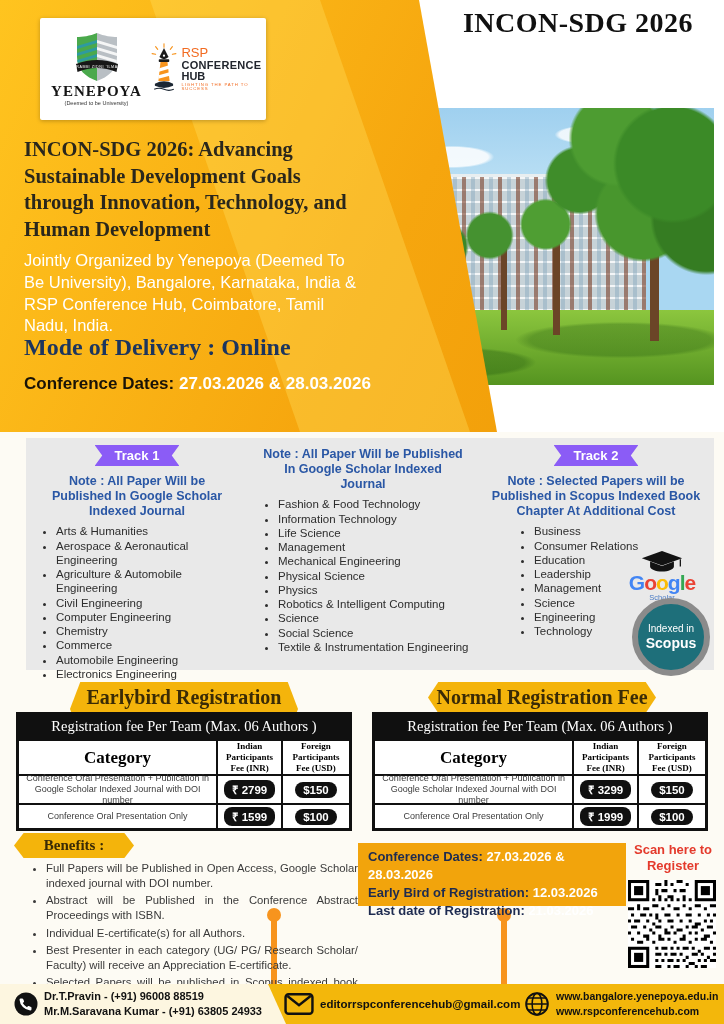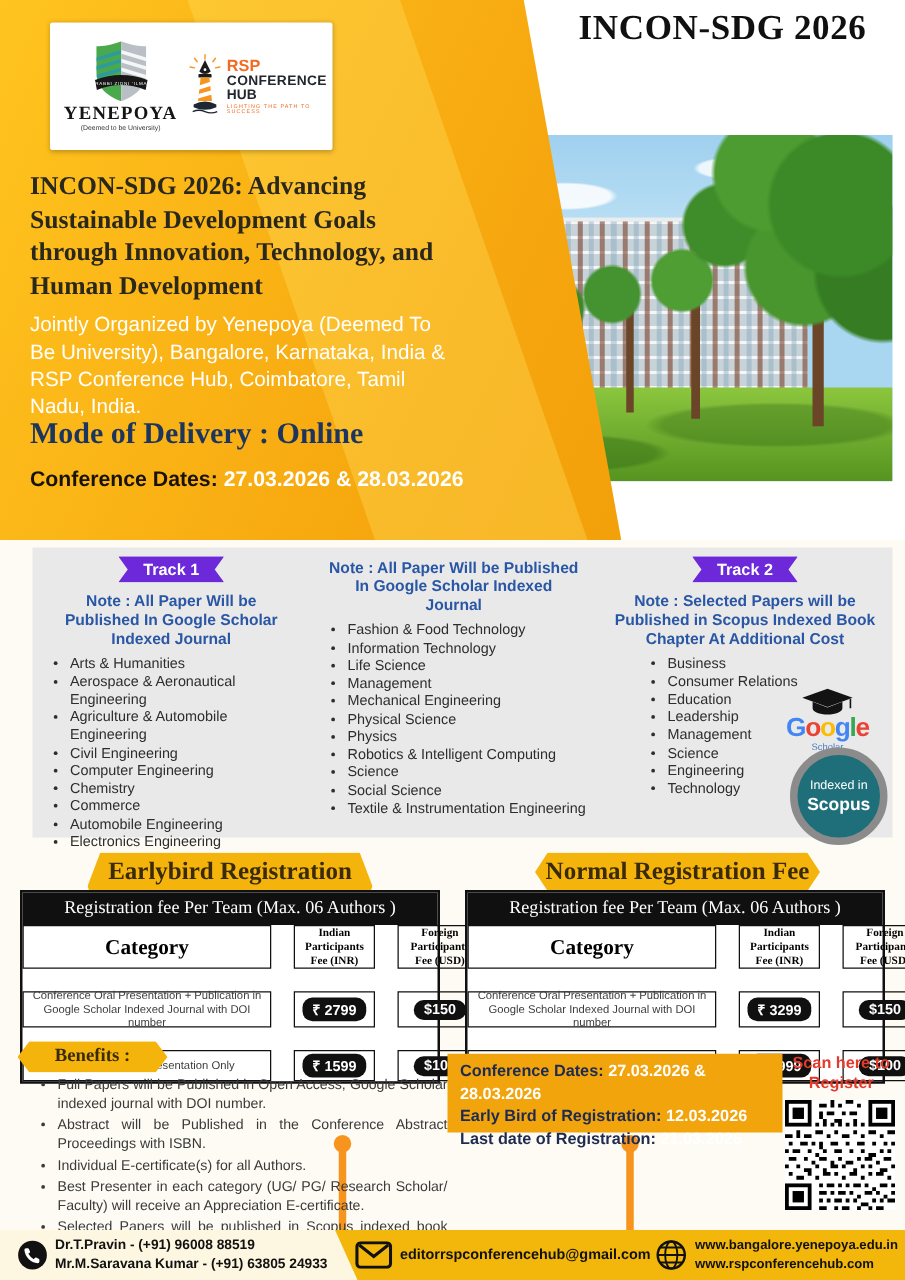--- a/index.html
+++ b/index.html
@@ -53,42 +53,42 @@
 
   
   #logo-card { position:absolute; left:40px; top:18px; width:226px; height:102px;
     background:#fff; border-radius:2px; box-shadow:0 1px 4px rgba(0,0,0,.25);
     display:flex; align-items:center; justify-content:space-around; padding:4px; }
   .yen-logo { width:104px; text-align:center; }
   .yen-name { font-family:"Liberation Serif", serif; font-weight:bold; font-size:15px; letter-spacing:1px; color:#151515; margin-top:1px; }
   .yen-sub { font-size:5.5px; color:#333; }
   .rsp-logo { width:112px; display:flex; align-items:center; gap:4px; }
   .rsp-text { text-align:left; line-height:1.02; }
-  .rsp-l1 { color:#f26b21; font-weight:bold; font-size:13px; }
+  .rsp-l1 { color:#f26b21; font-weight:normal; font-size:13px; }
   .rsp-l2 { color:#22262e; font-weight:bold; font-size:11px; letter-spacing:.3px;}
   .rsp-l3 { color:#22262e; font-weight:bold; font-size:11px; }
   .rsp-tag { color:#f26b21; font-size:4.3px; letter-spacing:.9px; margin-top:1px; }
 
   #top-title { position:absolute; left:440px; top:7px; width:276px; text-align:center;
     font-family:"Liberation Serif", serif; font-weight:bold; font-size:28px; color:#101010; letter-spacing:.5px; }
 
   #main-title { position:absolute; left:24px; top:136px; width:344px;
     font-family:"Liberation Serif", serif; font-weight:bold; font-size:20.5px; line-height:1.3; color:#2a271c; }
   #organized { position:absolute; left:24px; top:250px; width:334px;
     font-size:16.5px; line-height:1.32; color:#ffffff; }
   #mode { position:absolute; left:24px; top:334px; width:400px;
     font-family:"Liberation Serif", serif; font-weight:bold; font-size:24px; color:#1c355e; }
   #conf-dates { position:absolute; left:24px; top:374px; width:440px; white-space:nowrap;
     font-weight:bold; font-size:17px; color:#191307; }
   #conf-dates .val { color:#fff; }
 
   
   #tracks { position:absolute; left:26px; top:438px; width:688px; height:232px; background:#e9e9e9; display:flex; }
   .col1 { width:222px; } .col2 { width:230px; } .col3 { width:236px; position:relative; }
-  .track-badge { margin:7px auto 0; width:fit-content; background:#6d28d9; color:#fff;
+  .track-badge { margin:7px auto 0; width:fit-content; background:#8b5cf6; color:#fff;
     font-weight:bold; font-size:13px; padding:3px 20px;
     clip-path:polygon(0 0,100% 0,91% 50%,100% 100%,0 100%,9% 50%); }
   .note { margin-top:8px; padding:0 12px; text-align:center; color:#2a57a5; font-weight:bold; font-size:12.5px; line-height:1.18; }
   .col2 .note { margin-top:9px; }
   ul.topics { margin:6px 0 0 30px; font-size:11.5px; line-height:1.24; color:#2d2d2d; padding-right:4px; }
   .col3 ul.topics { margin-left:56px; width:120px; }
   .divider { position:absolute; top:478px; height:166px; width:6px; background:#f7941e; border-radius:3px; }
   .divider::before, .divider::after { content:""; position:absolute; left:-4px; width:14px; height:14px; border-radius:50%; background:#f7941e; }
   .divider::before { top:-8px; } .divider::after { bottom:-8px; }
   #div1 { left:245px; } #div2 { left:475px; }
@@ -106,21 +106,21 @@
   
   .banner { position:absolute; background:#f4b40b; color:#3a2b06; text-align:center;
     font-family:"Liberation Serif", serif; font-weight:bold; font-size:20px; padding:4px 0;
     clip-path:polygon(0 50%,4.5% 0,95.5% 0,100% 50%,95.5% 100%,4.5% 100%); }
   #banner-early { left:70px; top:682px; width:228px; }
   #banner-normal { left:428px; top:682px; width:228px; }
   .fee-table { position:absolute; top:712px; width:336px; border:2px solid #101010; background:#fff; }
   #table-early { left:16px; } #table-normal { left:372px; }
   .t-title { background:#101010; color:#fff; text-align:center; font-family:"Liberation Serif", serif;
     font-size:14.5px; padding:4px 0 5px; }
-  .t-grid { display:grid; grid-template-columns:60% 19.5% 20.5%;gap:18px; }
+  .t-grid { display:grid; grid-template-columns:60% 19.5% 20.5%; }
   .t-grid > div { border:1px solid #101010; display:flex; align-items:center; justify-content:center; text-align:center; }
   .h-cat { font-family:"Liberation Serif", serif; font-weight:bold; font-size:17px; height:35px; }
   .h-fee { font-family:"Liberation Serif", serif; font-weight:bold; font-size:9px; line-height:1.2; height:35px; padding:2px; }
   .c-cat { font-size:9px; color:#3c3c3c; line-height:1.25; padding:2px 6px; }
   .r1 { height:29px; } .r2 { height:25px; }
   .pill { display:inline-block; background:#101010; color:#fff; font-weight:bold; font-size:11.5px;
     border-radius:8px; padding:2px 8px; }
 
   
   #banner-benefits { left:14px; top:833px; width:120px; font-size:15px;

